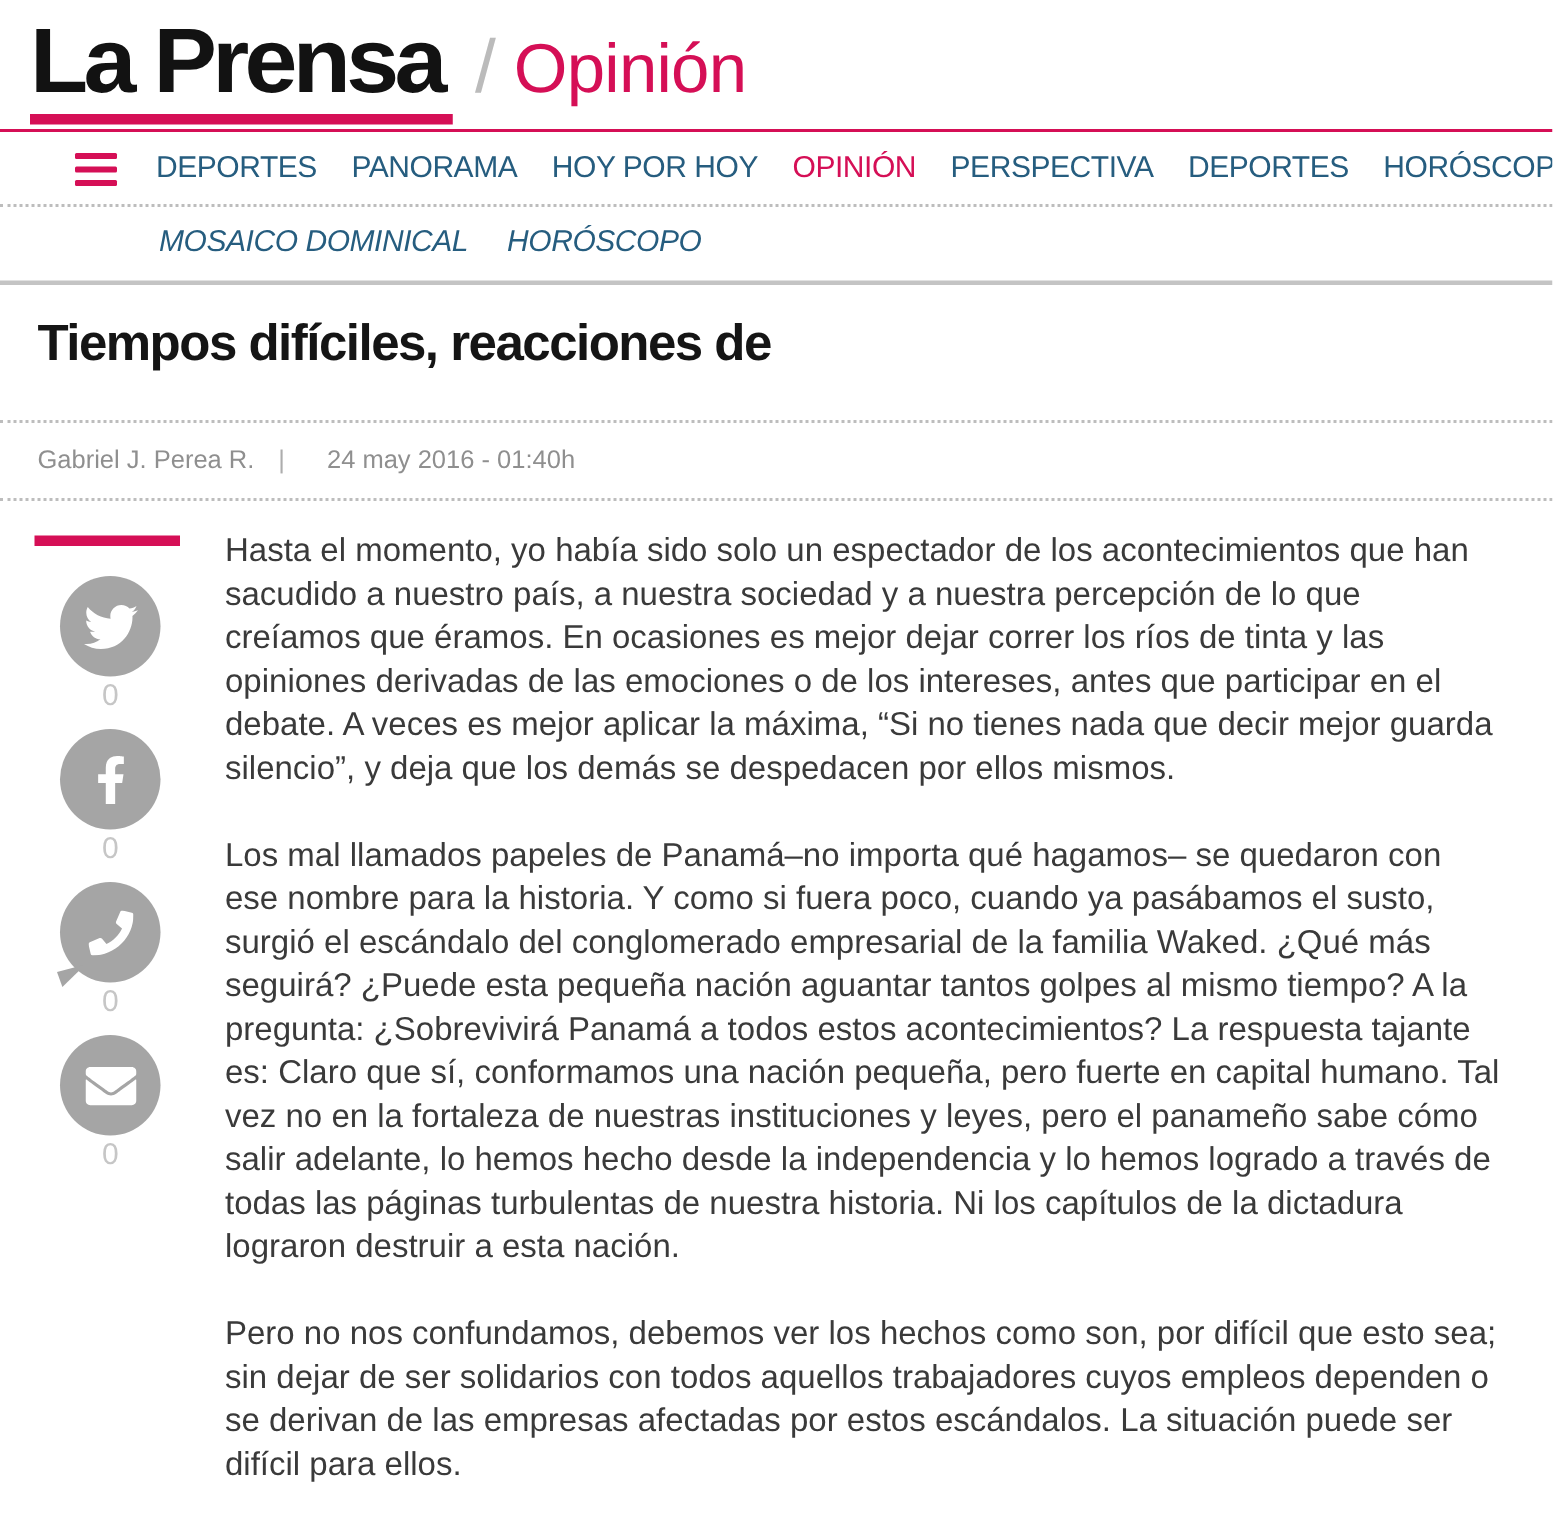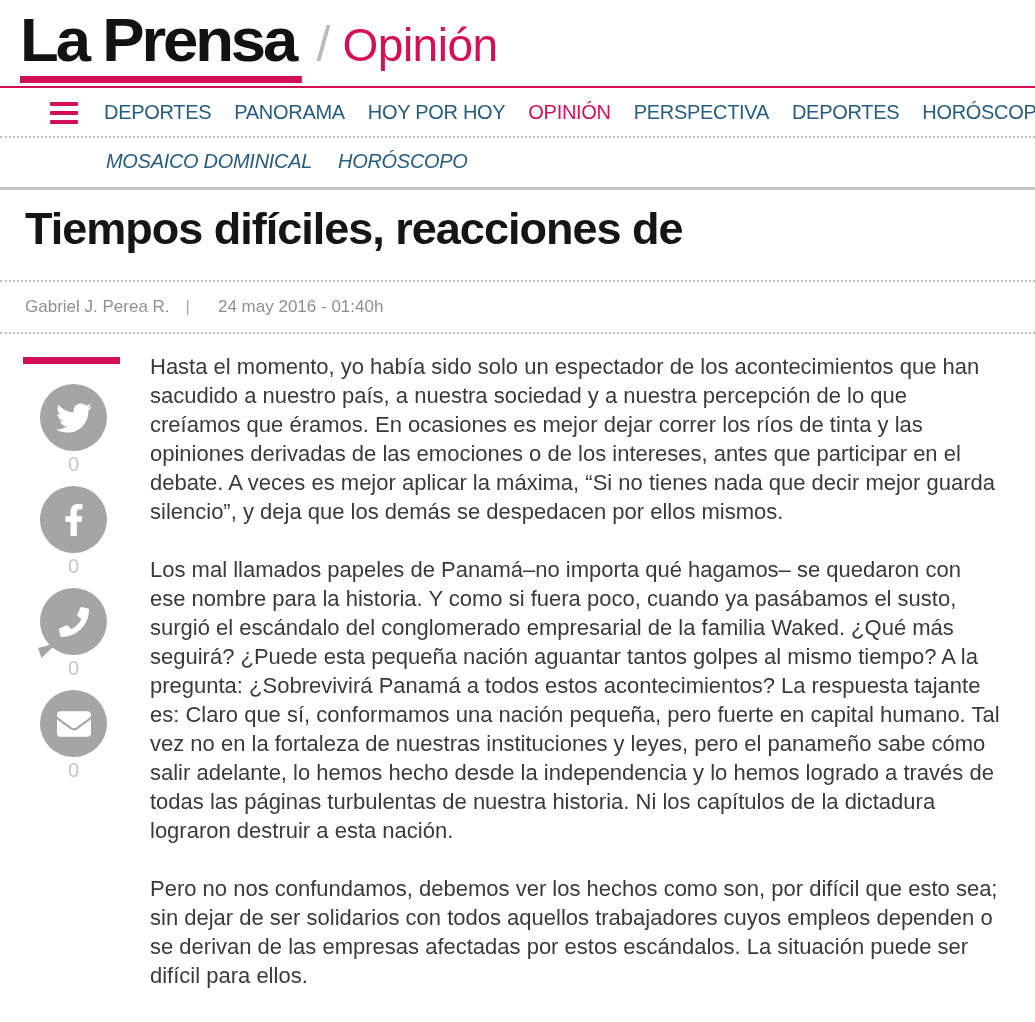--- a/index.html
+++ b/index.html
@@ -48,21 +48,21 @@
     text-decoration:none;margin-right:23px;font-weight:400;
   }
   .nav-item.active{color:var(--accent);}
   .nav-row2{padding:12px 0 14px 106px;}
   .nav-row2 .nav-item{margin-right:26px;font-style:italic;}
   .dotted{border-top:2px dotted var(--dot-gray);height:0;}
 
   
   .headline{
     margin:14px 20px 0 25px;
-    font-size:45px;line-height:50px;font-weight:bold;
+    font-size:34px;line-height:50px;font-weight:bold;
     letter-spacing:-1px;color:#151515;
   }
   .headline span{display:block;}
   .byline-sep-top{margin:26px 0 0 0;}
   .byline{
     display:flex;align-items:center;
     padding:15px 0 15px 25px;font-size:17px;color:var(--byline-gray);
   }
   .byline .author{margin-right:16px;}
   .byline .pipe{margin-right:28px;color:#adadad;}

